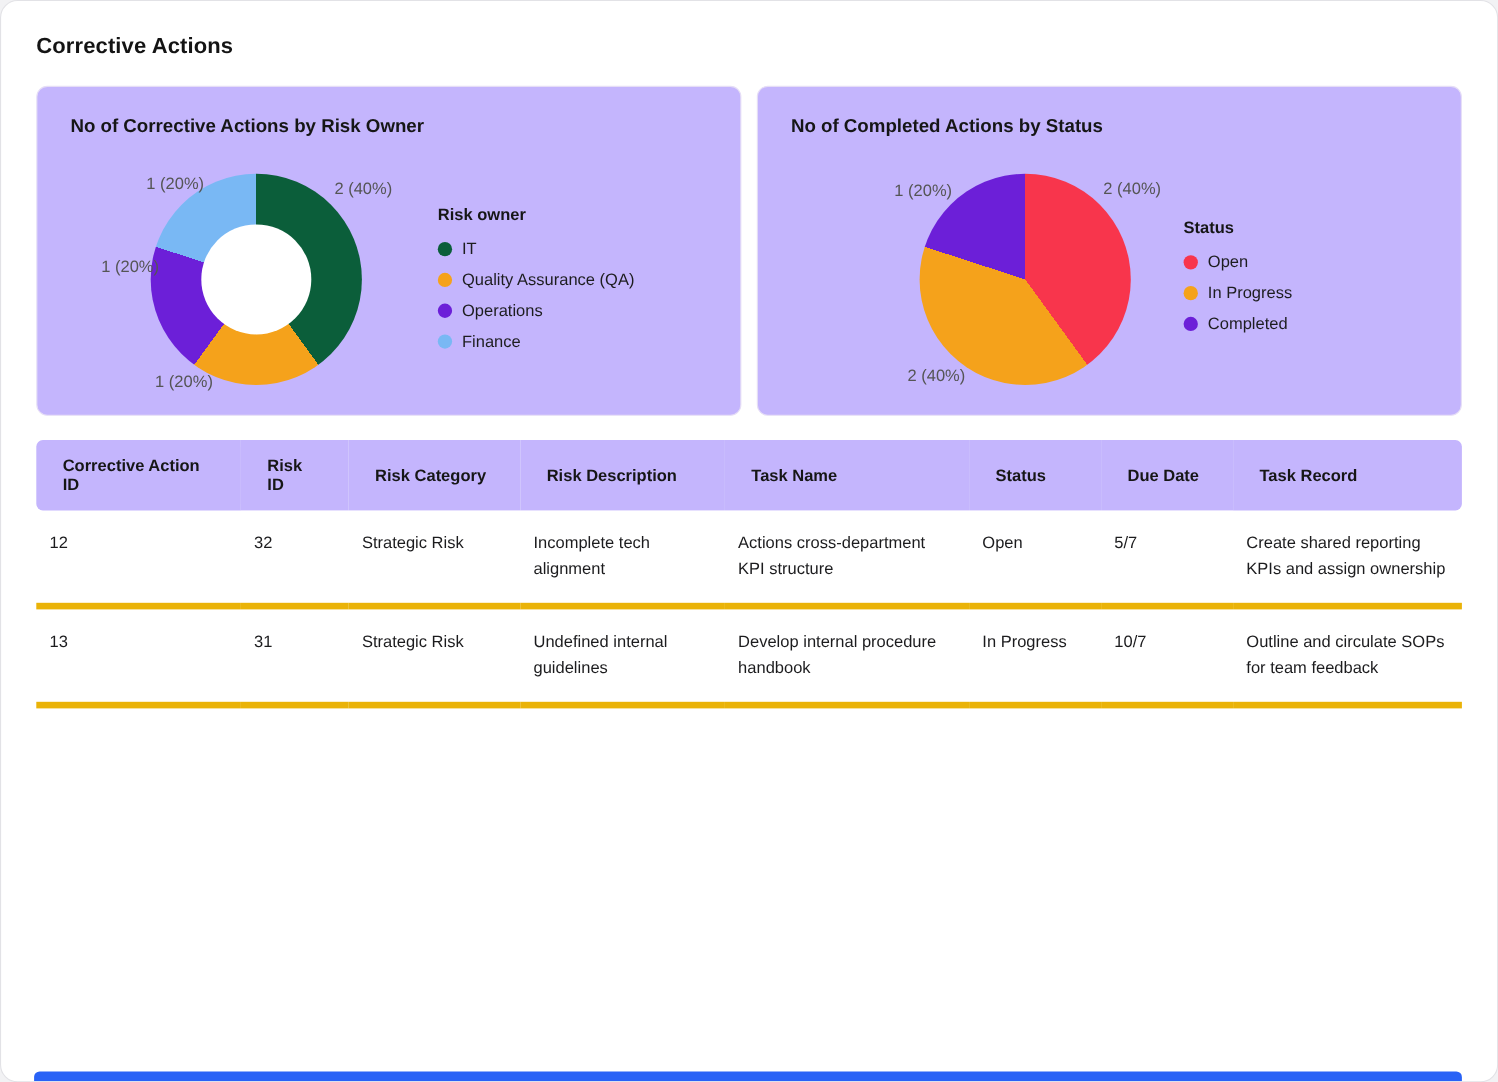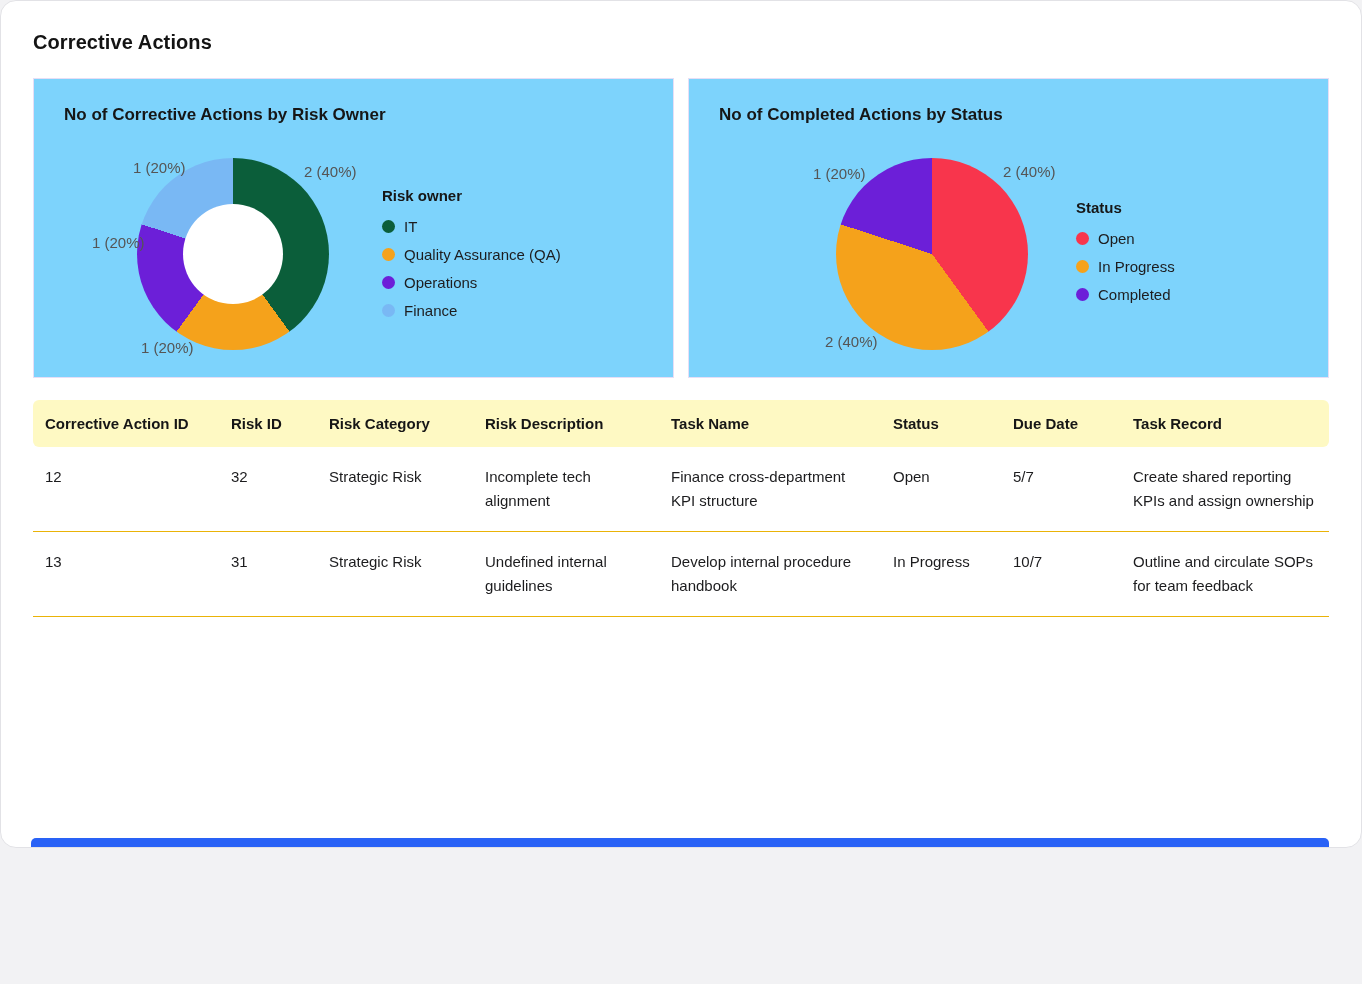--- a/index.html
+++ b/index.html
@@ -1,42 +1,42 @@
 <!DOCTYPE html>
 <html><head>
 <meta charset="utf-8">
 <style>
   * { box-sizing: border-box; margin: 0; padding: 0; }
   html, body { background: #f2f2f4; font-family: "Liberation Sans", sans-serif; }
   .app {
     position: relative;
-    width: 1362px; height: 848px;
+    width: 1362px; height: 984px;
     margin: 0 auto;
     background: #ffffff;
     border: 1px solid #e2e2e6;
     border-radius: 16px;
     overflow: hidden;
     color: #161616;
   }
   .page-title {
     font-size: 20px; font-weight: 700; color: #141414;
     padding: 30px 32px 24px 32px;
     letter-spacing: .1px;
   }
   .charts-row {
     display: flex; gap: 14px;
     margin: 0 32px;
   }
   .chart-card {
     position: relative;
     flex: 1 1 0;
     height: 300px;
-    background: #7dd3fc;
+    background: #c4b5fd;
     border: 1px solid #e6def6;
-    border-radius: 0;
+    border-radius: 10px;
   }
   .chart-title {
     padding: 26px 30px 0 30px;
     font-size: 17px; font-weight: 700; color: #161616;
   }
   .pie {
     position: absolute;
     width: 192px; height: 192px;
     border-radius: 50%;
   }
@@ -55,42 +55,42 @@
   
   .lbl-owner-it      { left: 270px; top: 84px; }
   .lbl-owner-qa      { left: 107px; top: 260px; }
   .lbl-owner-ops     { left: 58px;  top: 155px; }
   .lbl-owner-fin     { left: 99px;  top: 80px; }
   
   .lbl-status-open   { left: 314px; top: 84px; }
   .lbl-status-prog   { left: 136px; top: 254px; }
   .lbl-status-comp   { left: 124px; top: 86px; }
   .legend { position: absolute; }
-  .legend-owner  { left: 348px; top: 108px; }
+  .legend-owner  { left: 364px; top: 108px; }
   .legend-status { left: 387px; top: 120px; }
   .legend-title { font-size: 15px; font-weight: 700; margin-bottom: 14px; color: #161616; }
   .legend-item { display: flex; align-items: center; gap: 9px; margin-bottom: 11px; font-size: 15px; color: #1d1d1f; }
   .dot { width: 13px; height: 13px; border-radius: 50%; flex: 0 0 auto; }
   
   .table-wrap { margin: 22px 32px 0 32px; }
   table { width: 100%; border-collapse: collapse; table-layout: fixed; }
   thead th {
-    background: #fef9c3;
+    background: #c4b5fd;
     text-align: left;
     font-size: 15px; font-weight: 700; color: #161616;
-    padding: 15px 12px;
+    padding: 15px 24px;
   }
   thead th:first-child { border-radius: 6px 0 0 6px; }
   thead th:last-child  { border-radius: 0 6px 6px 0; }
   tbody td {
     font-size: 15px; color: #1c1c1e;
     padding: 18px 14px 18px 12px;
     vertical-align: top;
     line-height: 1.6;
-    border-bottom: 1px solid #eab308;
+    border-bottom: 6px solid #eab308;
   }
   col.c1 { width: 186px; } col.c2 { width: 98px; }  col.c3 { width: 156px; }
   col.c4 { width: 186px; } col.c5 { width: 222px; } col.c6 { width: 120px; }
   col.c7 { width: 120px; }
   .h-scrollbar {
     position: absolute;
     left: 30px; right: 32px; bottom: 0;
     height: 9px;
     background: #2962f6;
     border-radius: 5px 5px 0 0;
@@ -179,21 +179,21 @@
           <th>Due Date</th>
           <th>Task Record</th>
         </tr>
       </thead>
       <tbody>
           <tr>
             <td>12</td>
             <td>32</td>
             <td>Strategic Risk</td>
             <td>Incomplete tech alignment</td>
-            <td>Finance cross-department KPI structure</td>
+            <td>Actions cross-department KPI structure</td>
             <td>Open</td>
             <td>5/7</td>
             <td>Create shared reporting KPIs and assign ownership</td>
           </tr>
           <tr>
             <td>13</td>
             <td>31</td>
             <td>Strategic Risk</td>
             <td>Undefined internal guidelines</td>
             <td>Develop internal procedure handbook</td>

